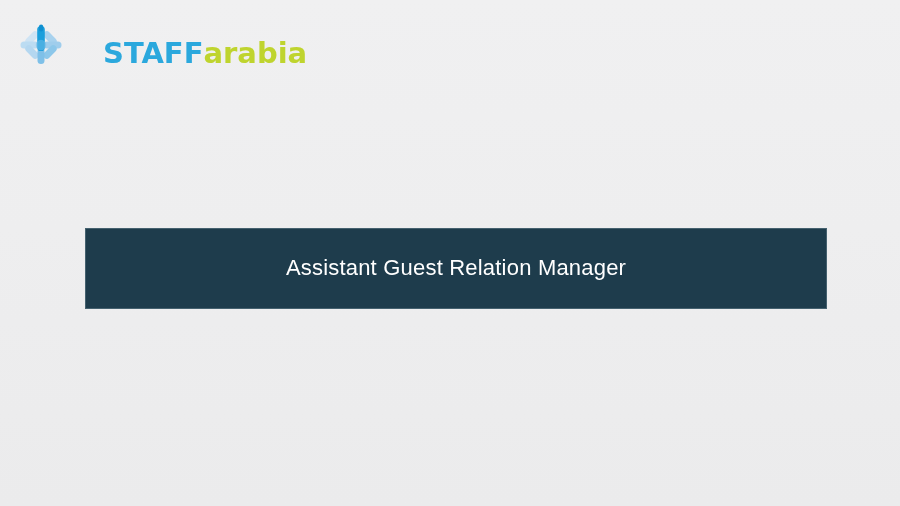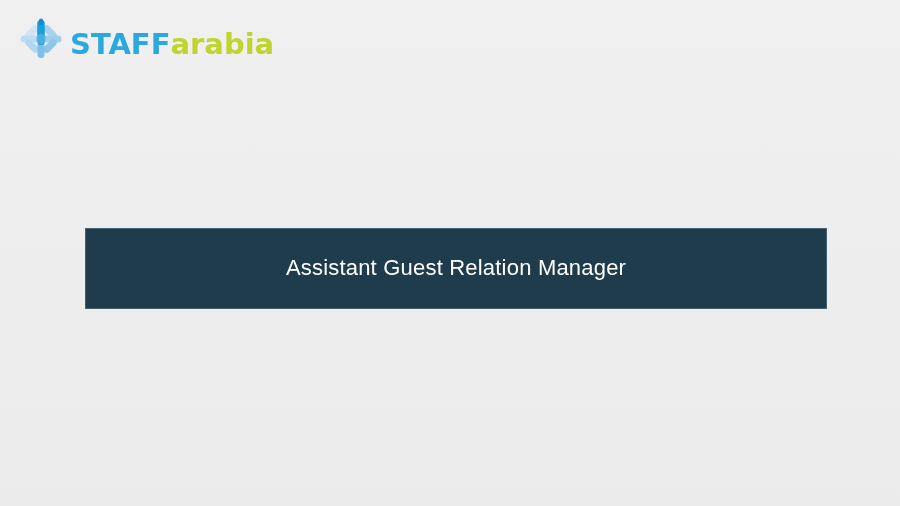--- a/index.html
+++ b/index.html
@@ -22,21 +22,22 @@
   }
 
   
   #logo {
     position: absolute;
     left: 18px;
     top: 16px;
     width: 260px;
     height: 52px;
     display: flex;
-    align-items: flex-start;
+    align-items: flex-end;
+    gap: 33px;
   }
   #logo-mark {
     width: 46px;
     height: 46px;
     flex: 0 0 46px;
     position: relative;
     margin-right: 6px;
   }
   #logo-mark svg {
     display: block;

